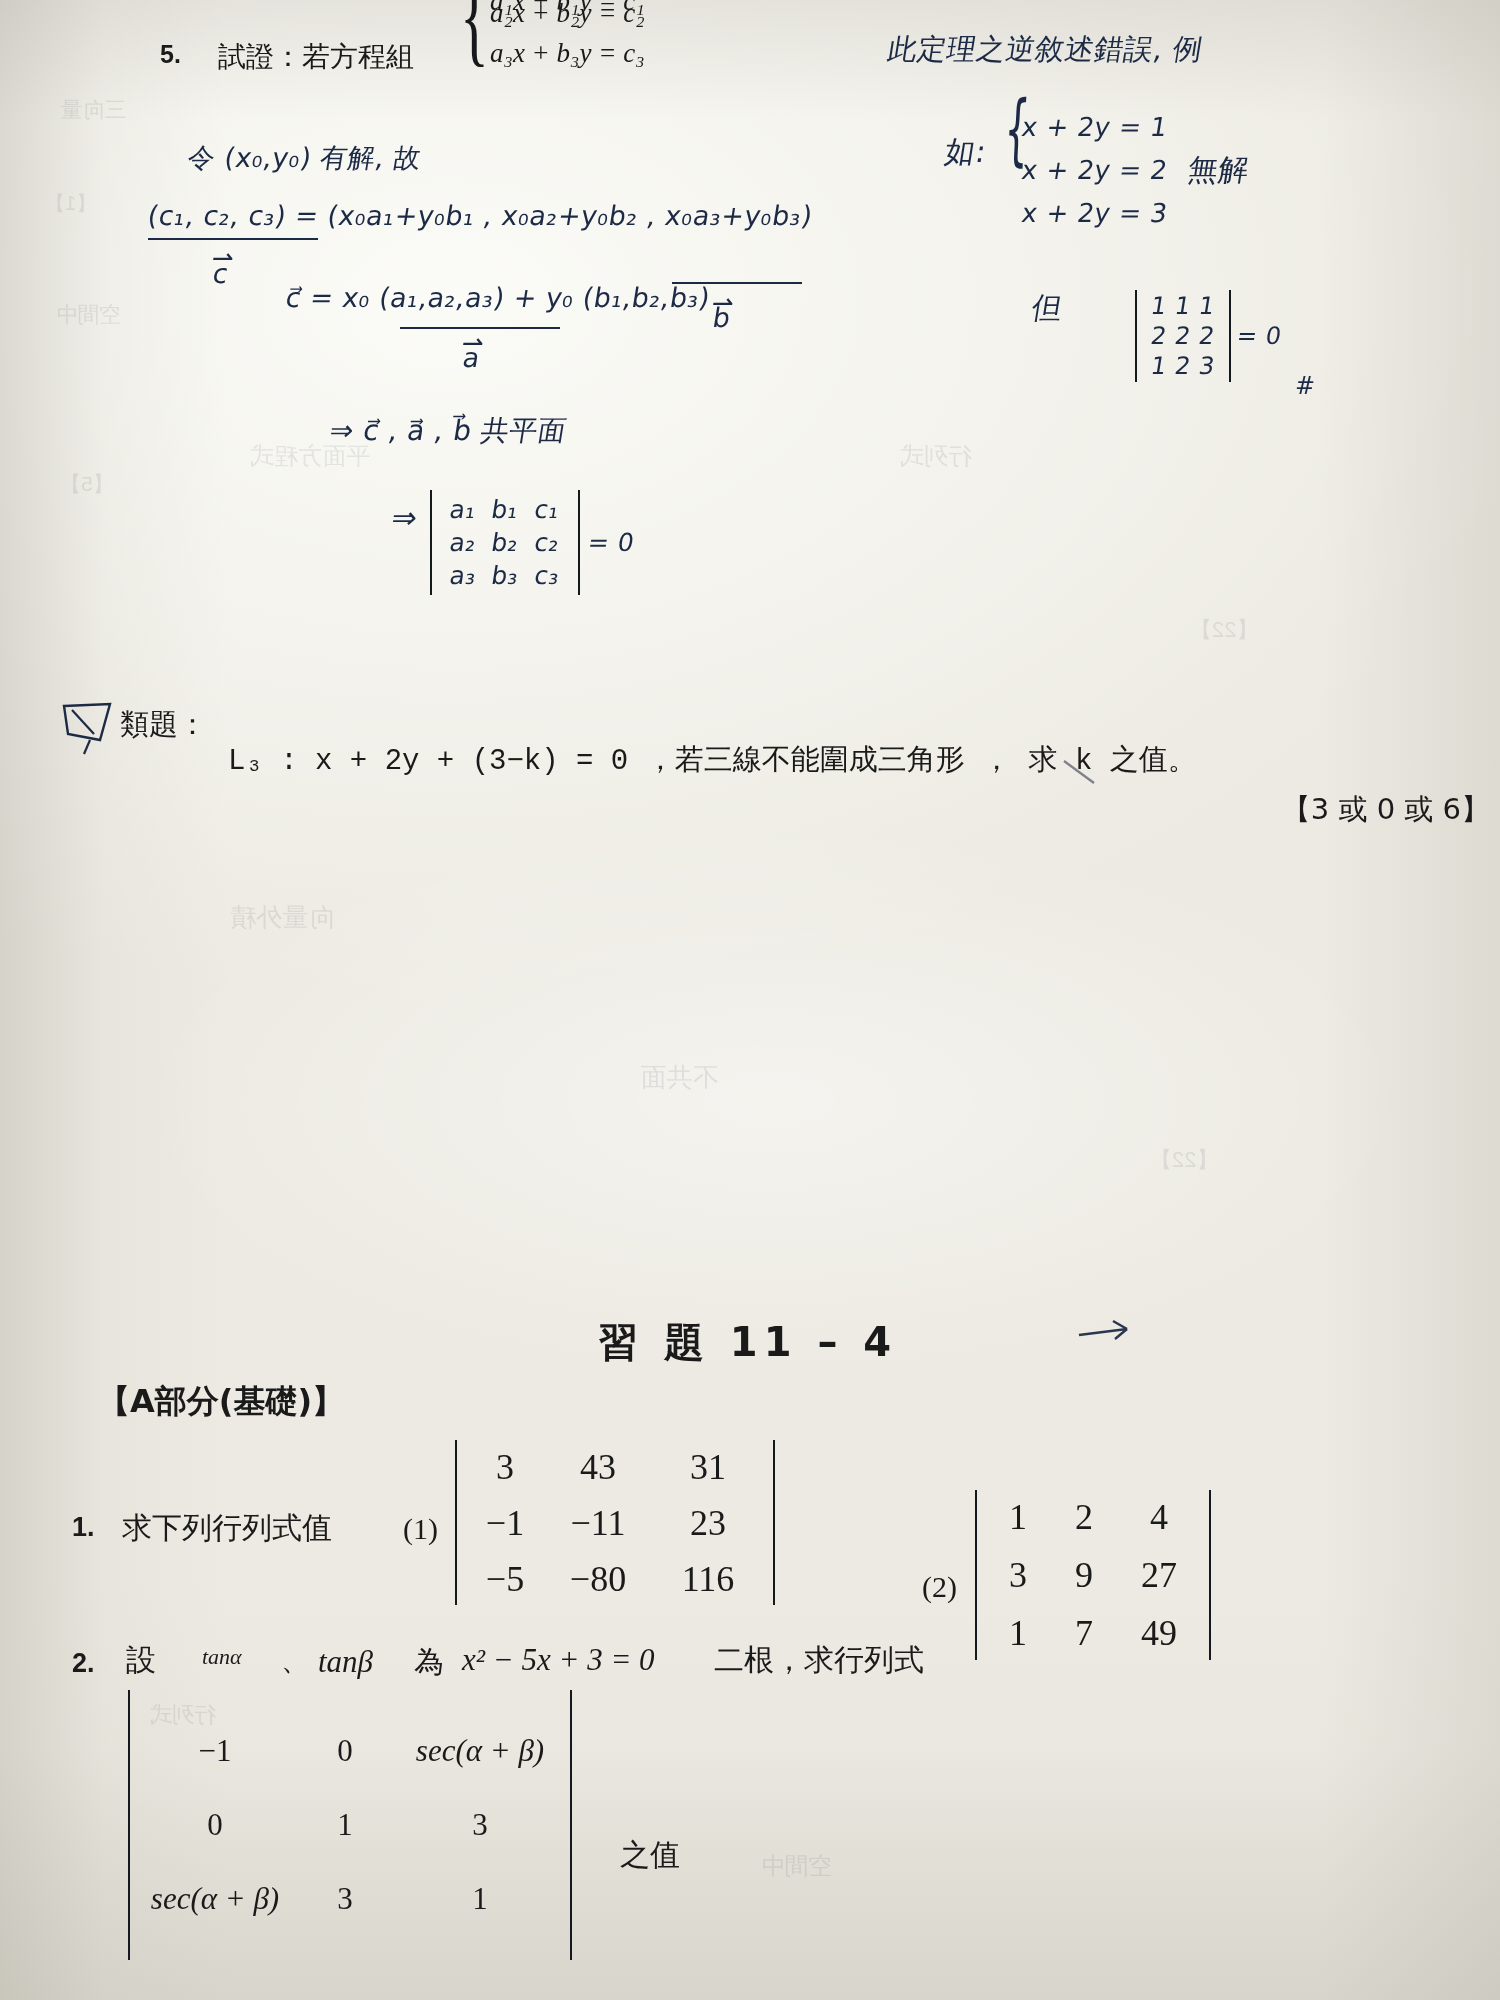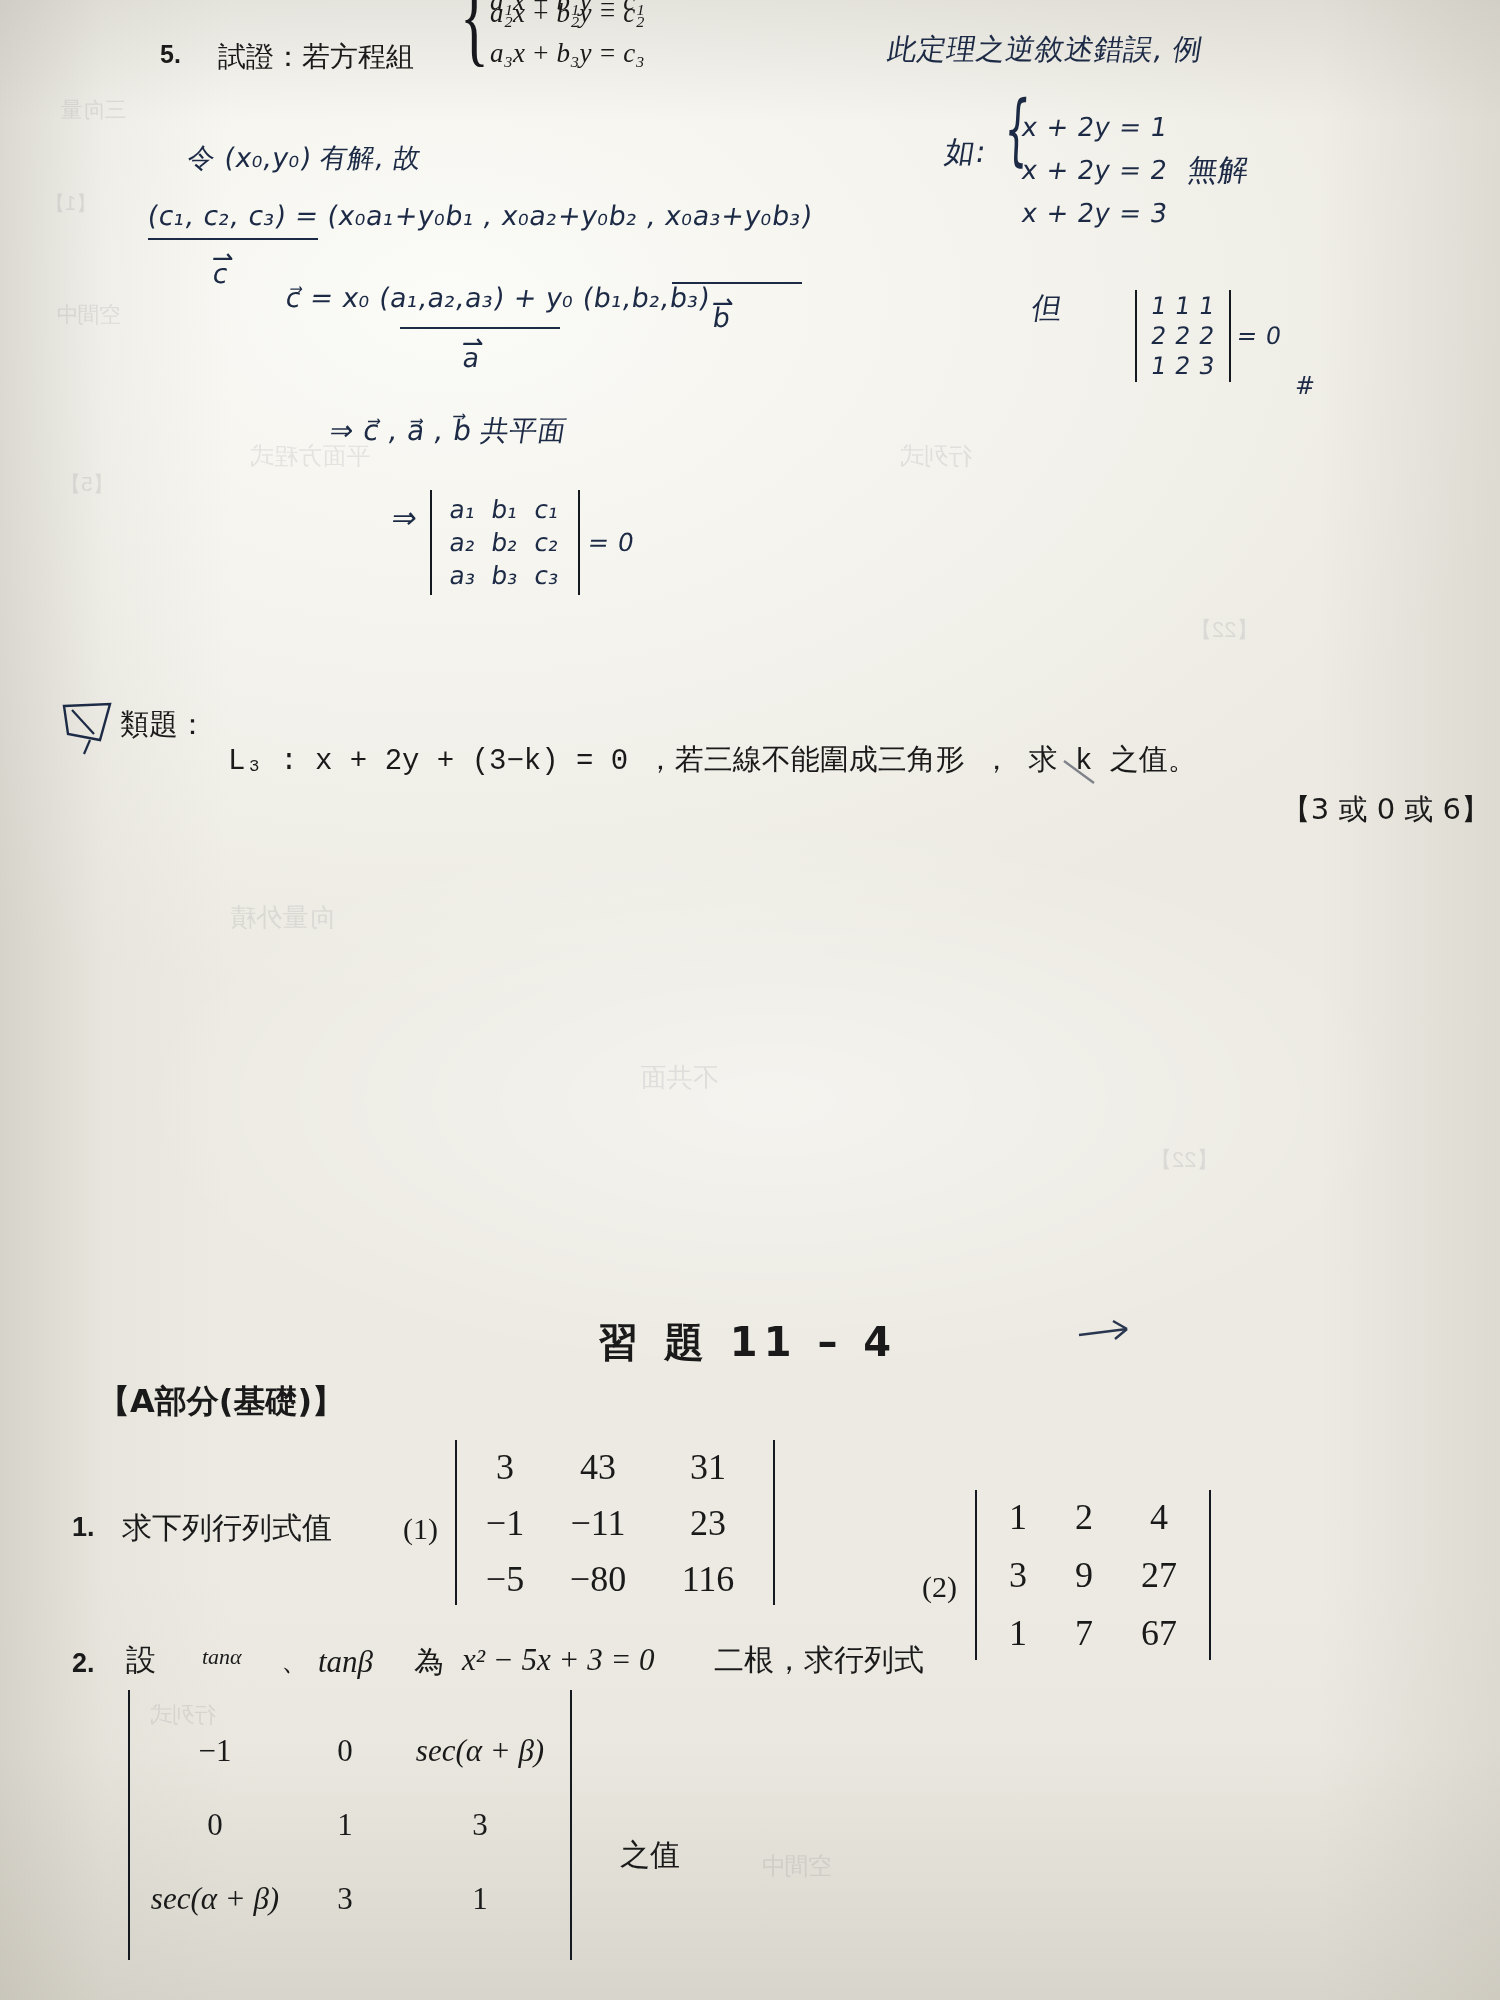--- a/index.html
+++ b/index.html
@@ -275,21 +275,21 @@
     <div class="bar"></div>
     <div class="matrix" style="grid-template-columns:62px 70px 80px; row-gap:16px;">
       <span>1</span>
       <span>2</span>
       <span>4</span>
       <span>3</span>
       <span>9</span>
       <span>27</span>
       <span>1</span>
       <span>7</span>
-      <span>67</span>
+      <span>49</span>
     </div>
     <div class="bar"></div>
   </div>
 
   <div class="print bold sans" style="left:72px; top:1648px; font-size:27px;">2.</div>
   <div class="print" style="left:126px; top:1640px; font-size:30px; font-family:'DejaVu Sans',sans-serif;">設</div>
   <div class="print ital serif" style="left:202px; top:1644px; font-size:22px;">tanα</div>
   <div class="print" style="left:281px; top:1642px; font-size:28px; font-family:'DejaVu Sans',sans-serif;">、</div>
   <div class="print ital serif" style="left:318px; top:1644px; font-size:31px;">tanβ</div>
   <div class="print" style="left:414px; top:1642px; font-size:30px; font-family:'DejaVu Sans',sans-serif;">為</div>

